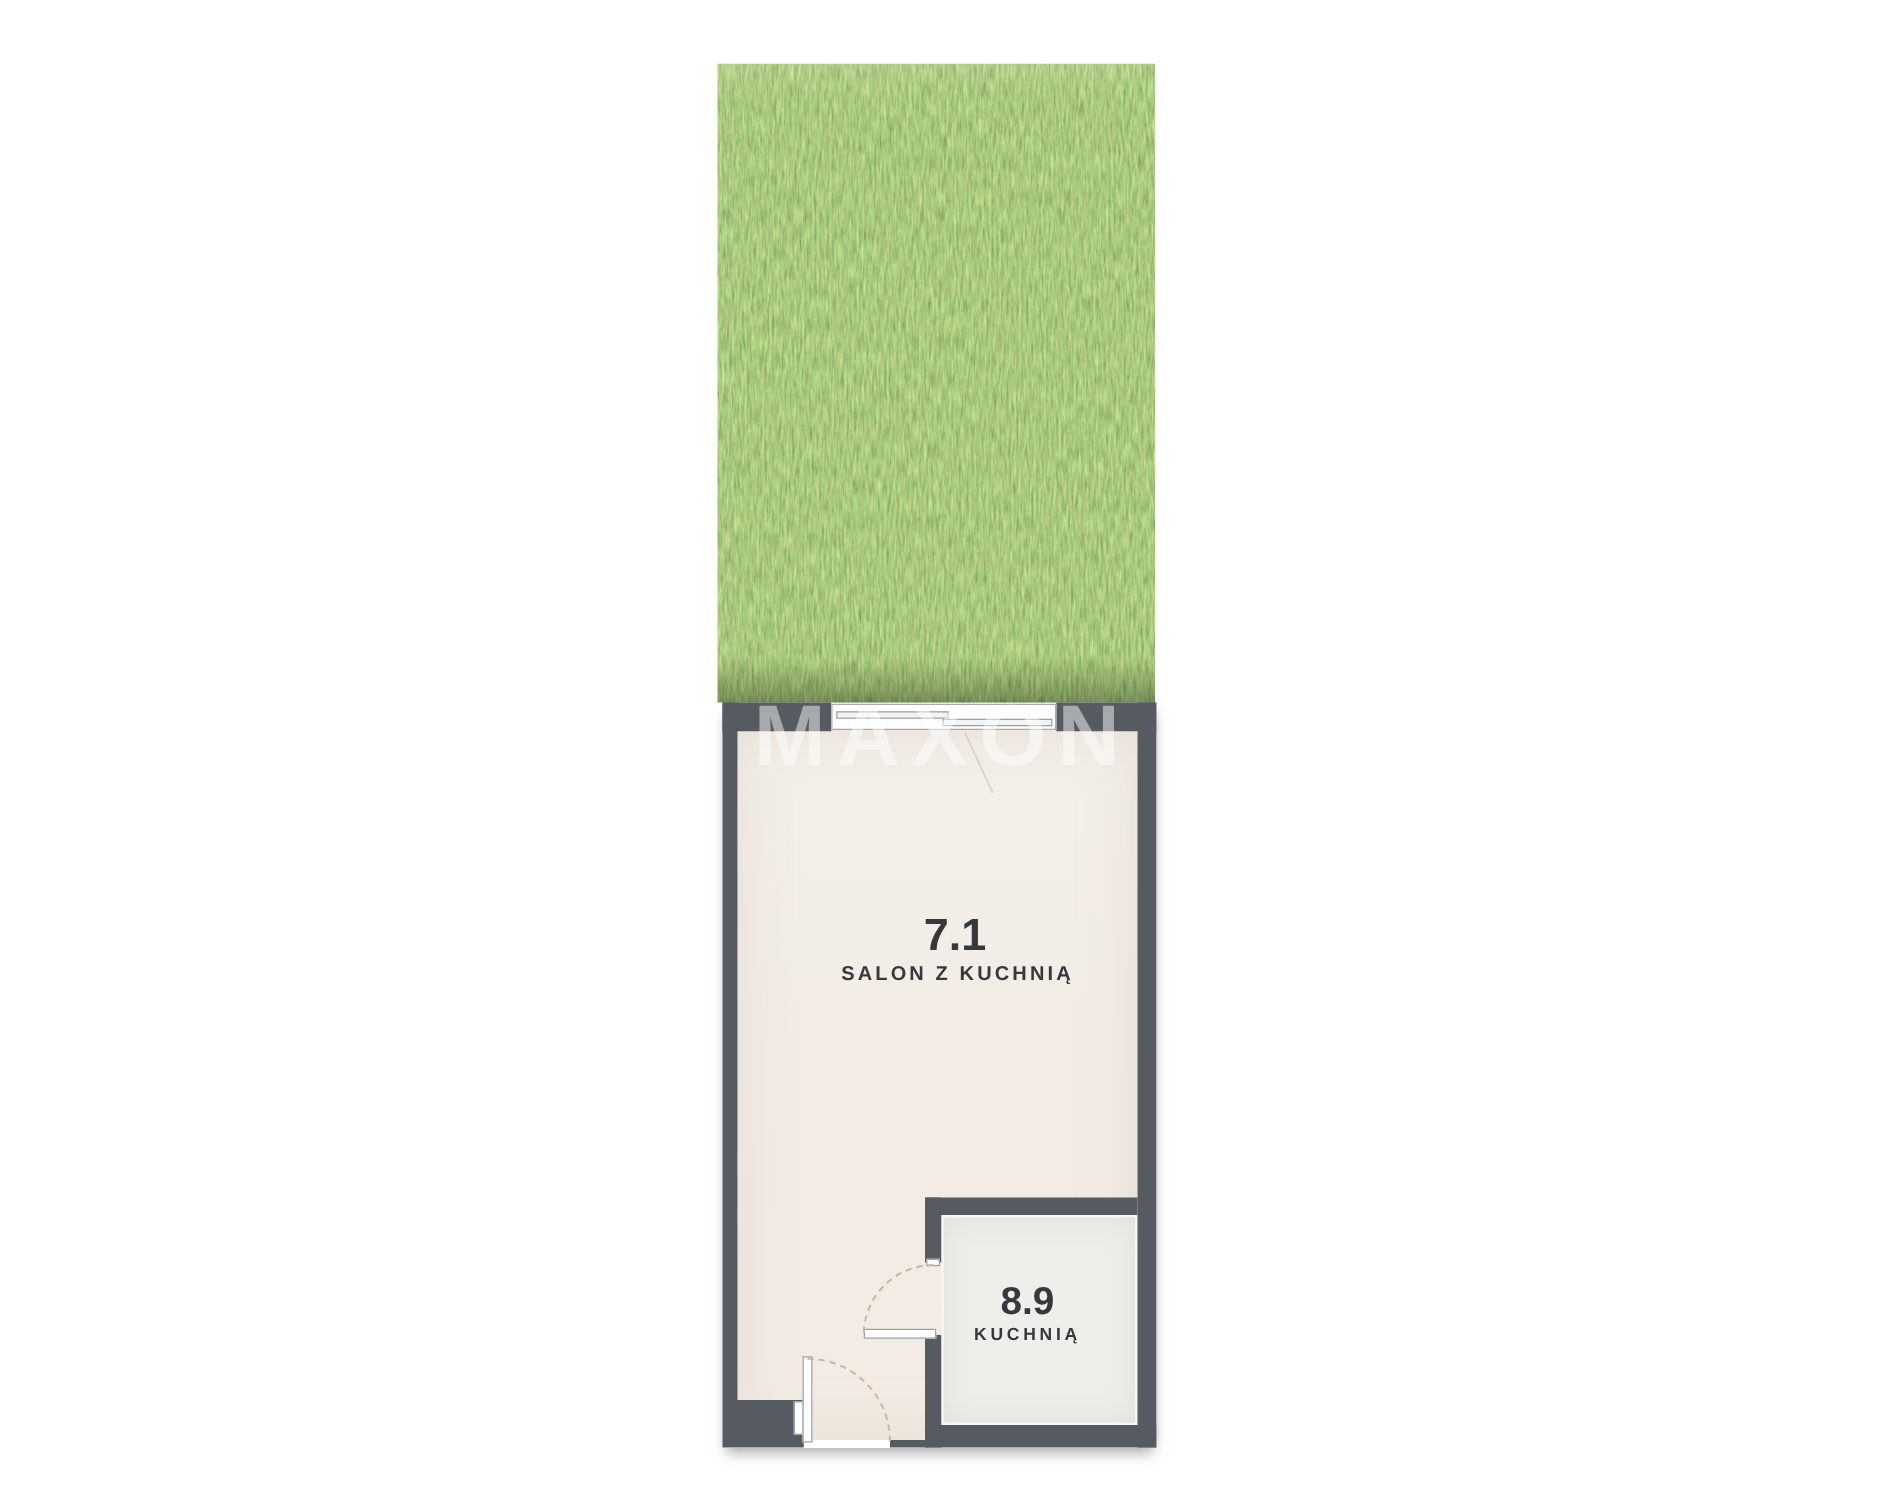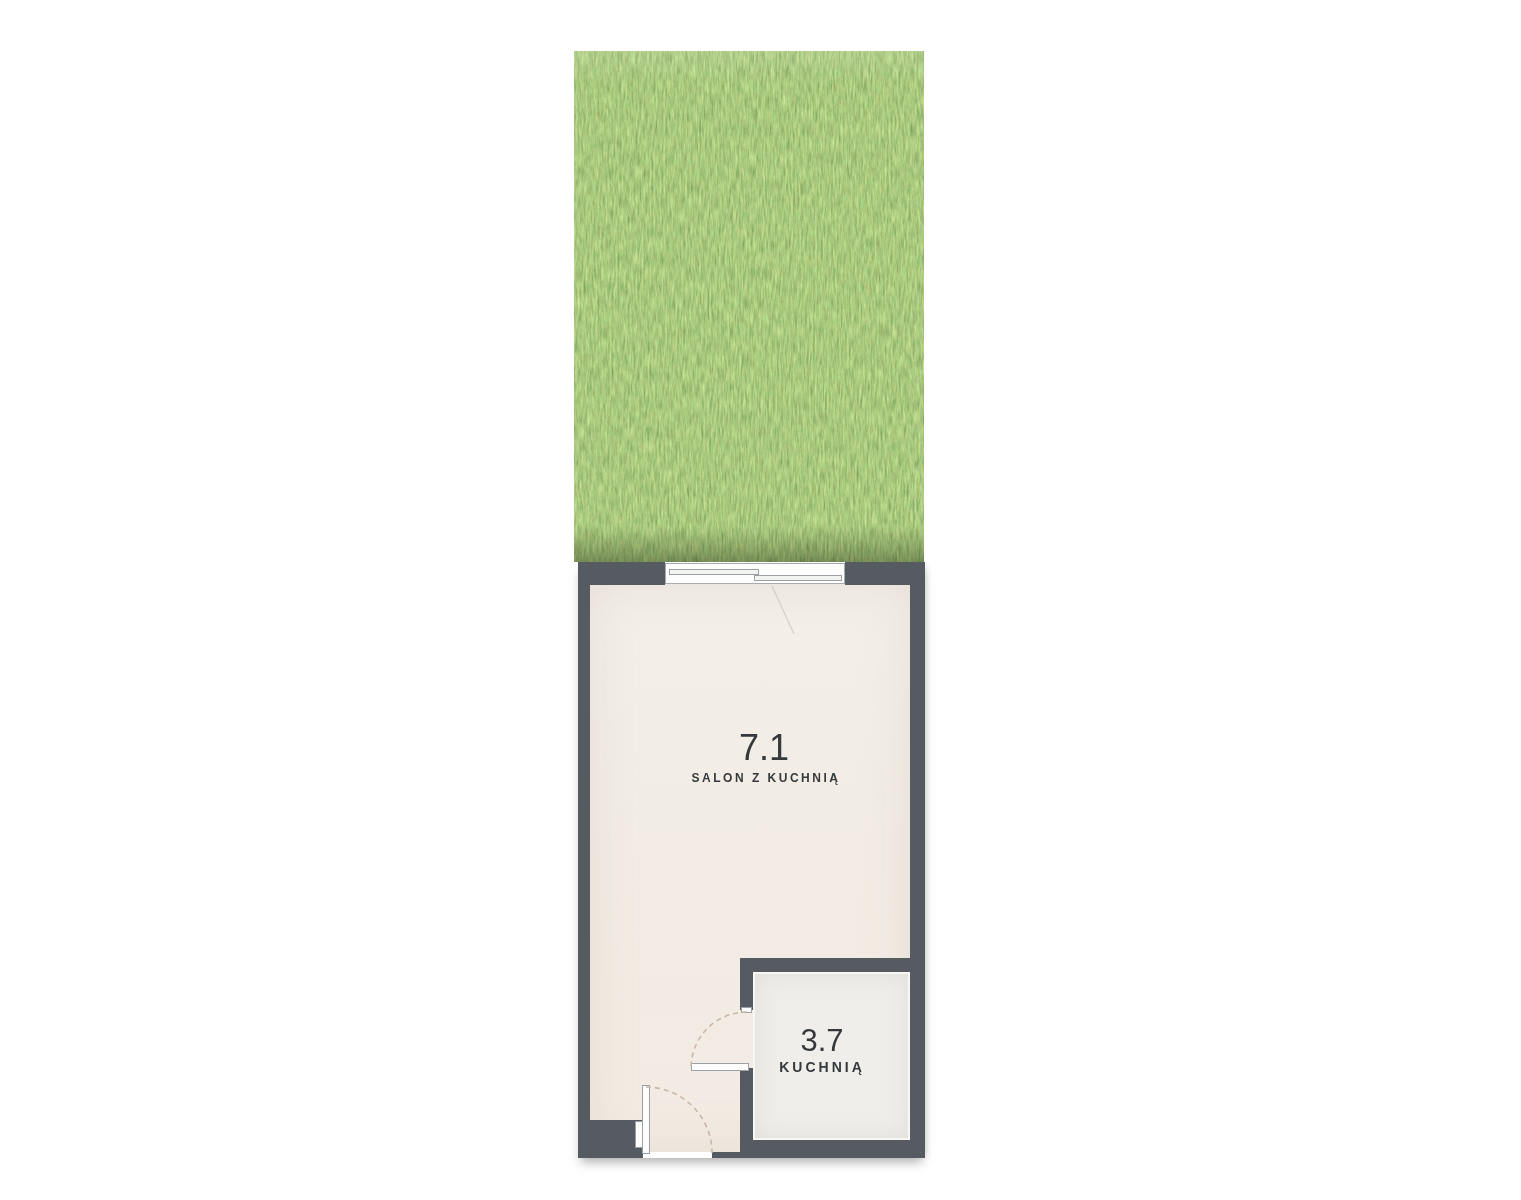--- a/index.html
+++ b/index.html
@@ -49,24 +49,24 @@
   #leaf-entry{left:642px;top:1085px;width:8px;height:69px;}
   #jamb-bath {left:741px;top:1007px;width:11px;height:6px;}
   #leaf-bath {left:691px;top:1063px;width:58px;height:8px;}
 
   
   #overlay{left:0;top:0;width:1521px;height:1200px;pointer-events:none;}
   .swing{fill:none;stroke:#c9b6a5;stroke-width:1.6;stroke-dasharray:5 4;}
   .artifact{fill:none;stroke:rgba(150,140,128,.30);stroke-width:1.2;}
 
   
-  .room-num{color:var(--label,#35393c);font-weight:normal;text-align:center;width:200px;}
+  .room-num{color:var(--label,#35393c);font-weight:bold;text-align:center;width:200px;}
   .room-name{color:var(--label,#35393c);font-weight:600;text-align:center;width:220px;}
   #num-salon {left:664px;top:727px;font-size:36px;}
-  #name-salon{left:656px;top:771px;font-size:12px;letter-spacing:2.5px;}
+  #name-salon{left:656px;top:771px;font-size:16px;letter-spacing:2.5px;}
   #num-bath  {left:722px;top:1023px;font-size:31px;}
   #name-bath {left:712px;top:1059px;font-size:14px;letter-spacing:3px;}
 
   
   .wm{pointer-events:none;text-align:center;white-space:nowrap;color:var(--watermark,rgba(255,255,255,.5));}
   #wm-brand{left:574px;top:554px;width:350px;font-size:69px;font-weight:bold;letter-spacing:9px;padding-left:5px;line-height:1;}
   #wm-sub{left:574px;top:620px;width:350px;font-size:28px;letter-spacing:11px;padding-left:6px;line-height:1;
     color:var(--watermark_sub,rgba(255,255,255,.55));}
 </style>
 </head>
@@ -117,17 +117,18 @@
   <div id="leaf-bath" class="abs leaf"></div>
 
   <svg id="overlay" class="abs" width="1521" height="1200">
     <path class="swing" d="M 646 1087 A 66 66 0 0 1 712 1153"></path>
     <path class="swing" d="M 747 1012 A 56 56 0 0 0 691 1068"></path>
     <path class="artifact" d="M 772 586 L 794 634"></path>
   </svg>
 
   <div id="num-salon" class="abs room-num">7.1</div>
   <div id="name-salon" class="abs room-name">SALON Z KUCHNIĄ</div>
-  <div id="num-bath" class="abs room-num">3.7</div>
+  <div id="num-bath" class="abs room-num">8.9</div>
   <div id="name-bath" class="abs room-name">KUCHNIĄ</div>
 
+  <div id="wm-brand" class="abs wm">MAXON</div>
 
 </div>
 
 </body></html>

